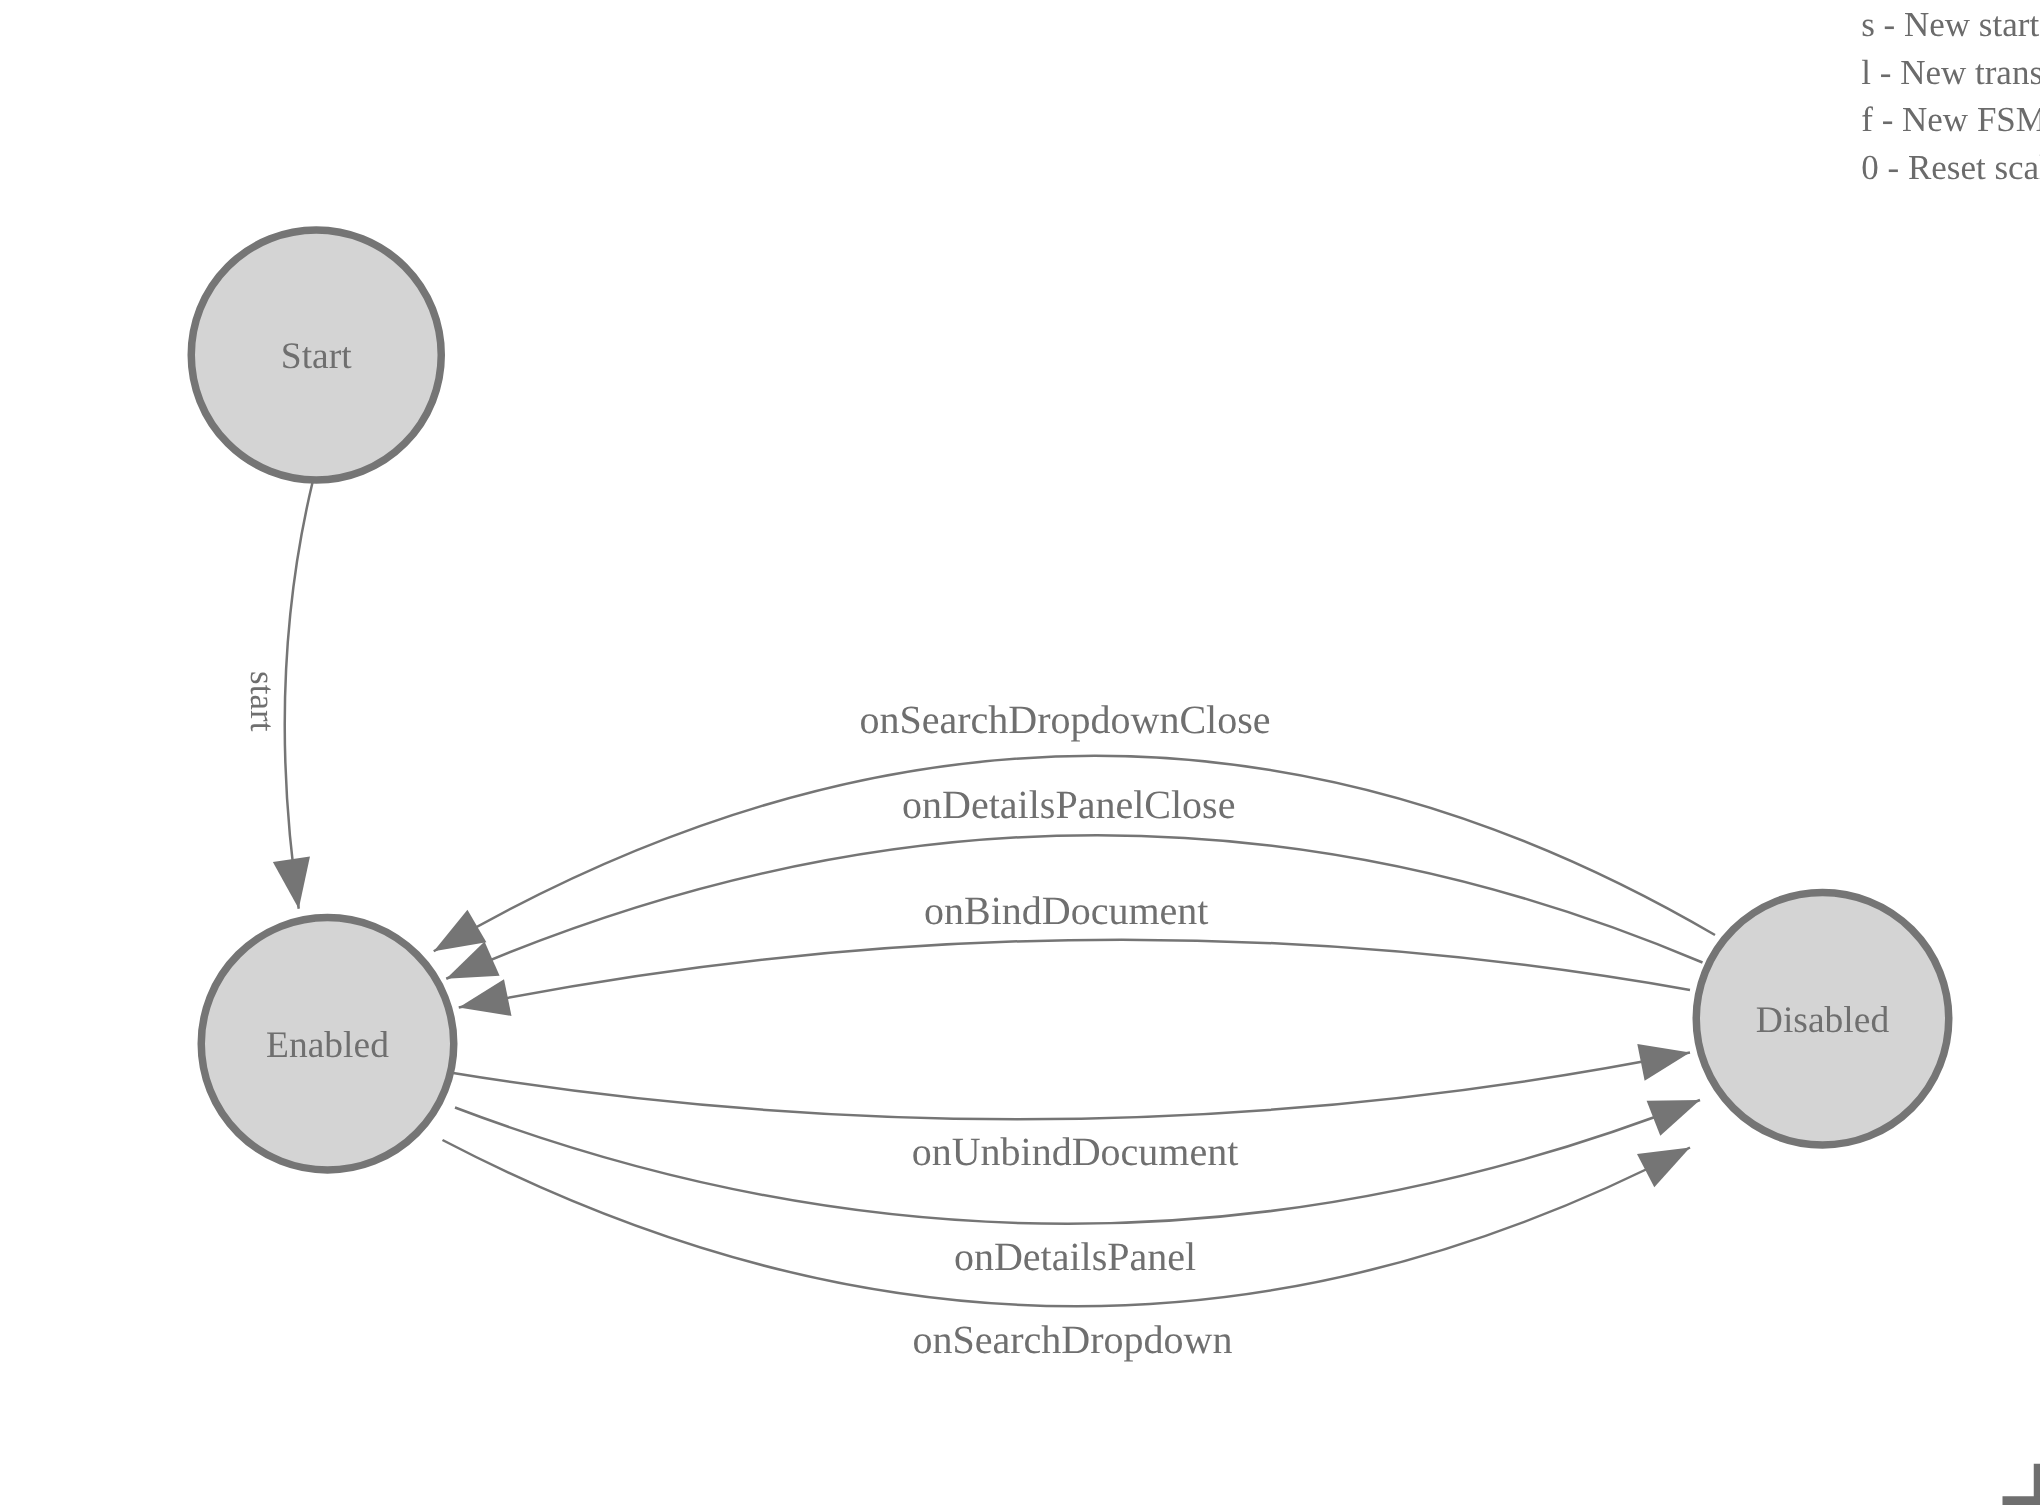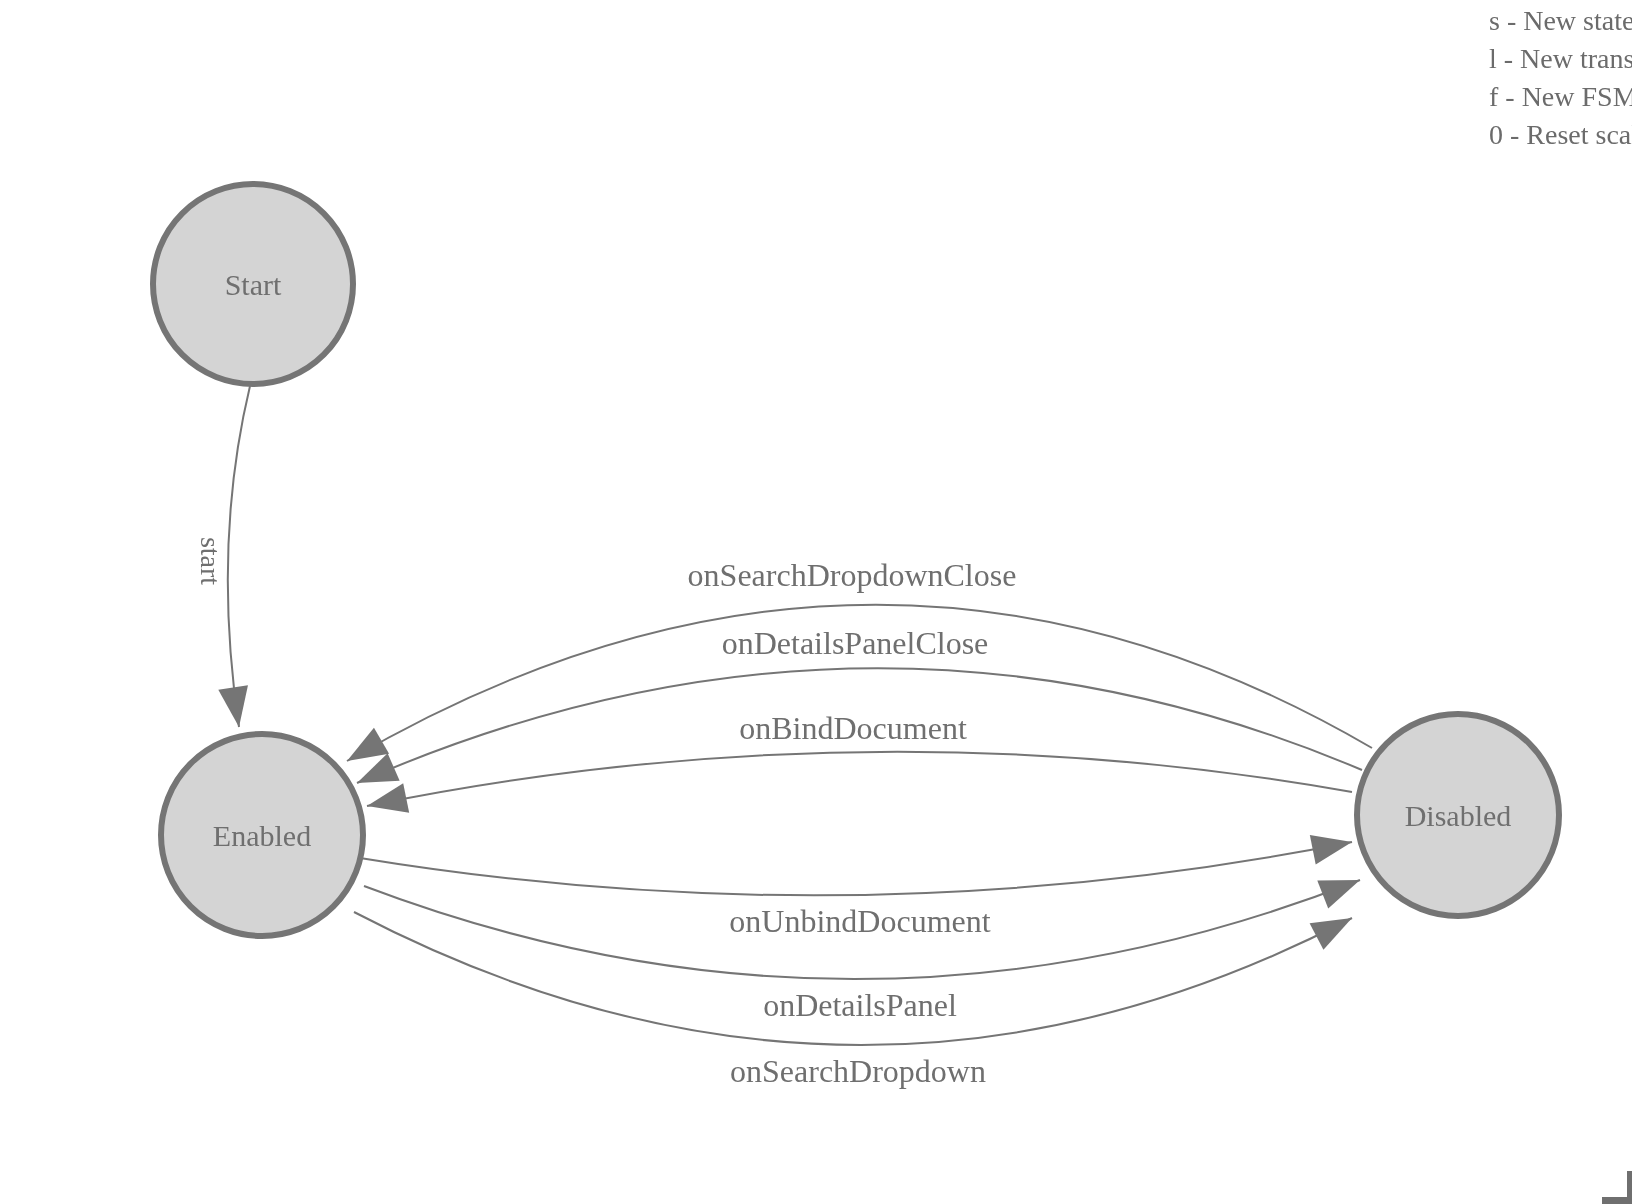--- a/index.html
+++ b/index.html
@@ -78,18 +78,18 @@
       <text x="855" y="654" text-anchor="middle" fill="#6f6f6f" font-size="32">onDetailsPanelClose</text>
       <text x="853" y="739" text-anchor="middle" fill="#6f6f6f" font-size="32">onBindDocument</text>
       <text x="860" y="932" text-anchor="middle" fill="#6f6f6f" font-size="32">onUnbindDocument</text>
       <text x="860" y="1016" text-anchor="middle" fill="#6f6f6f" font-size="32">onDetailsPanel</text>
       <text x="858" y="1082" text-anchor="middle" fill="#6f6f6f" font-size="32">onSearchDropdown</text>
       <rect x="1627" y="1171" width="5" height="33" fill="#6f6f6f"></rect>
       <rect x="1602" y="1197" width="30" height="7" fill="#6f6f6f"></rect>
     </svg>
 
   <div class="legend">
-    <div class="legend-line">s - New state</div>
+    <div class="legend-line">s - New start</div>
     <div class="legend-line">l - New transition</div>
     <div class="legend-line">f - New FSM</div>
     <div class="legend-line">0 - Reset scale</div>
   </div>
 </div>
 
 </body></html>

